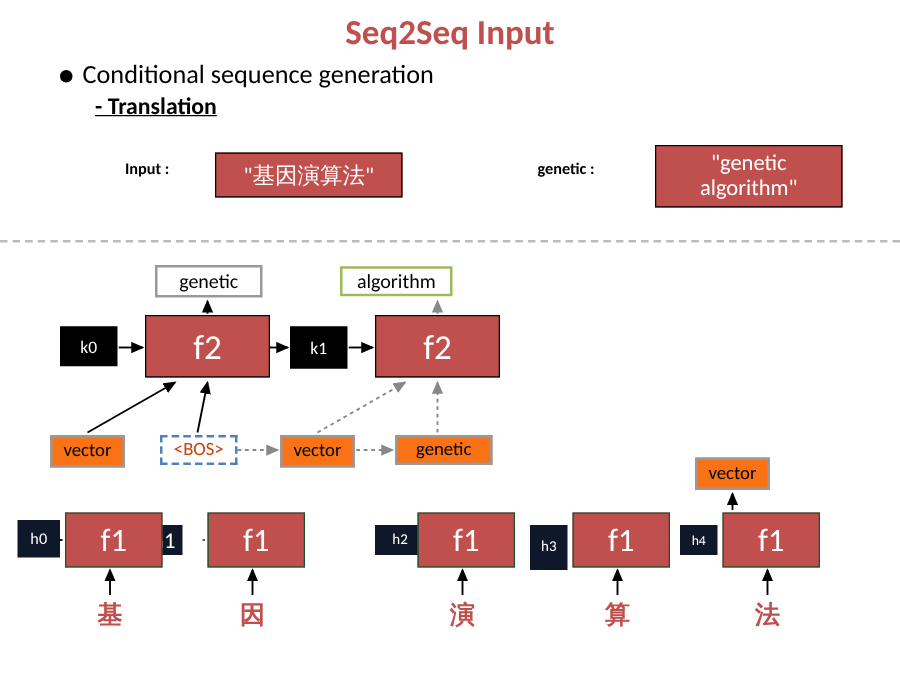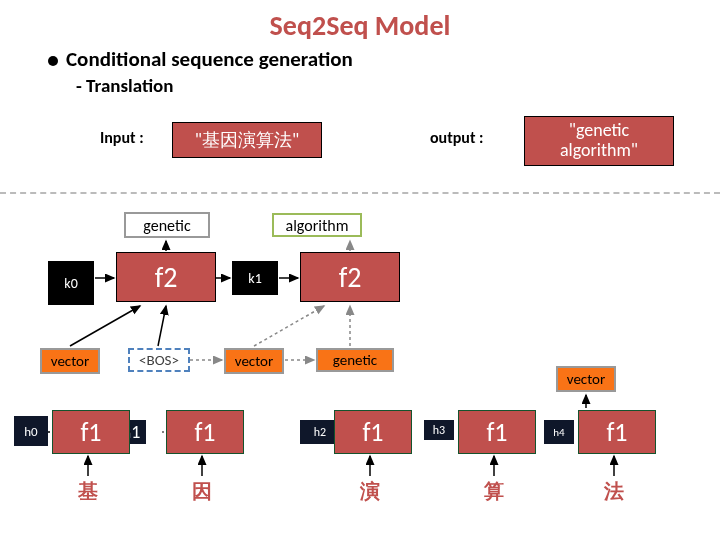--- a/index.html
+++ b/index.html
@@ -1,61 +1,61 @@
 <!DOCTYPE html>
 <html><head>
 <meta charset="utf-8">
 <style>
 *{box-sizing:border-box;margin:0;padding:0}
 body{width:720px;height:540px;background:#fff;font-family:Calibri,Arial,sans-serif;position:relative;overflow:hidden}
 
 .title{text-align:center;font-size:28px;font-weight:bold;color:#c0504d;padding-top:8px}
-.bullet-line{position:absolute;left:48px;top:46px;font-size:21px;font-weight:bold;color:#000}
+.bullet-line{position:absolute;left:48px;top:46px;font-size:21px;font-weight:normal;color:#000}
 .bullet-dot{display:inline-block;width:10px;height:10px;background:#000;border-radius:50%;vertical-align:middle;margin-right:8px}
-.subline{position:absolute;left:76px;top:74px;font-size:19px;font-weight:bold;color:#000}
+.subline{position:absolute;left:76px;top:74px;font-size:19px;font-weight:bold;text-decoration:underline;color:#000}
 
-.io-label{position:absolute;font-size:16px;font-weight:bold}
+.io-label{position:absolute;font-size:13px;font-weight:bold}
 .input-lbl{left:100px;top:128px}
 .output-lbl{left:430px;top:128px}
 
 .red-box{position:absolute;background:#c0504d;color:#fff;border:1px solid #000;text-align:center;font-size:18px;display:flex;align-items:center;justify-content:center}
 .input-box{left:172px;top:122px;width:150px;height:36px}
 .output-box{left:524px;top:116px;width:150px;height:50px;line-height:1.1;padding:3px}
 
 hr.dashed{position:absolute;top:192px;left:0;width:720px;border:0;border-top:2px dashed #bbb}
 
 
 .bx{position:absolute;display:flex;align-items:center;justify-content:center;text-align:right}
 
 .white-box{background:#fff;border:2px solid #999;font-size:16px}
 .genetic{left:124px;top:212px;width:86px;height:26px}
 .algorithm{left:272px;top:213px;width:90px;height:24px;border-color:#9bbb59}
 
 .black-box{background:#000;color:#fff;font-size:14px}
-.k0{left:48px;top:261px;width:46px;height:44px}
+.k0{left:48px;top:261px;width:46px;height:32px}
 .k1{left:232px;top:261px;width:46px;height:34px}
 
 .f2-box{background:#c0504d;color:#fff;font-size:28px;border:1px solid #000}
 .f2a{left:116px;top:252px;width:100px;height:50px}
 .f2b{left:300px;top:252px;width:100px;height:50px}
 
 .vector-box{background:#f97316;border:2px solid #999;font-size:15px}
 .vec0{left:40px;top:348px;width:60px;height:26px}
 .vec1{left:224px;top:348px;width:60px;height:26px}
 .genetic2{left:316px;top:348px;width:78px;height:24px}
 .vec-r{left:556px;top:366px;width:60px;height:26px}
 
-.bos-box{background:#fff;border:2px dashed #4f81bd;color:#404040;font-size:15px}
+.bos-box{background:#fff;border:2px dashed #4f81bd;color:#c2410c;font-size:15px}
 .bos{left:128px;top:348px;width:62px;height:24px}
 
 .hsmall{background:#0f172a;color:#fff;font-size:13px;width:34px;height:30px}
 .h0{left:14px;top:416px}
 .h1{left:116px;top:420px;width:30px;height:24px;font-size:18px}
 .h2{left:300px;top:420px;width:40px;height:24px;font-size:12px}
-.h3{left:424px;top:420px;width:30px;height:20px;font-size:12px}
+.h3{left:424px;top:420px;width:30px;height:36px;font-size:12px}
 .h4{left:544px;top:420px;width:30px;height:24px;font-size:11px}
 
 .f1-box{background:#c0504d;color:#fff;font-size:26px;border:1px solid #14532d;width:78px;height:44px}
 .f1a{left:52px;top:410px}
 .f1b{left:166px;top:410px}
 .f1c{left:334px;top:410px}
 .f1d{left:458px;top:410px}
 .f1e{left:578px;top:410px}
 
 .cn{color:#c0504d;font-size:20px;font-weight:bold}
@@ -64,27 +64,27 @@
 .cn3{left:360px;top:478px}
 .cn4{left:484px;top:478px}
 .cn5{left:604px;top:478px}
 
 
 svg.arrows{position:absolute;left:0;top:0;width:720px;height:540px;pointer-events:none}
 </style>
 </head>
 <body>
 
-<div class="title">Seq2Seq Model</div>
+<div class="title">Seq2Seq Input</div>
 <div class="bullet-line"><span class="bullet-dot"></span><span>Conditional sequence generation</span></div>
 <div class="subline">- Translation</div>
 
 <div class="io-label input-lbl">Input :</div>
 <div class="red-box input-box">"基因演算法"</div>
-<div class="io-label output-lbl">output :</div>
+<div class="io-label output-lbl">genetic :</div>
 <div class="red-box output-box">"genetic algorithm"</div>
 
 <hr class="dashed">
 
 <div class="bx white-box genetic">genetic</div>
 <div class="bx white-box algorithm">algorithm</div>
 
 <div class="bx black-box k0">k0</div>
 <div class="bx black-box k1">k1</div>
 

